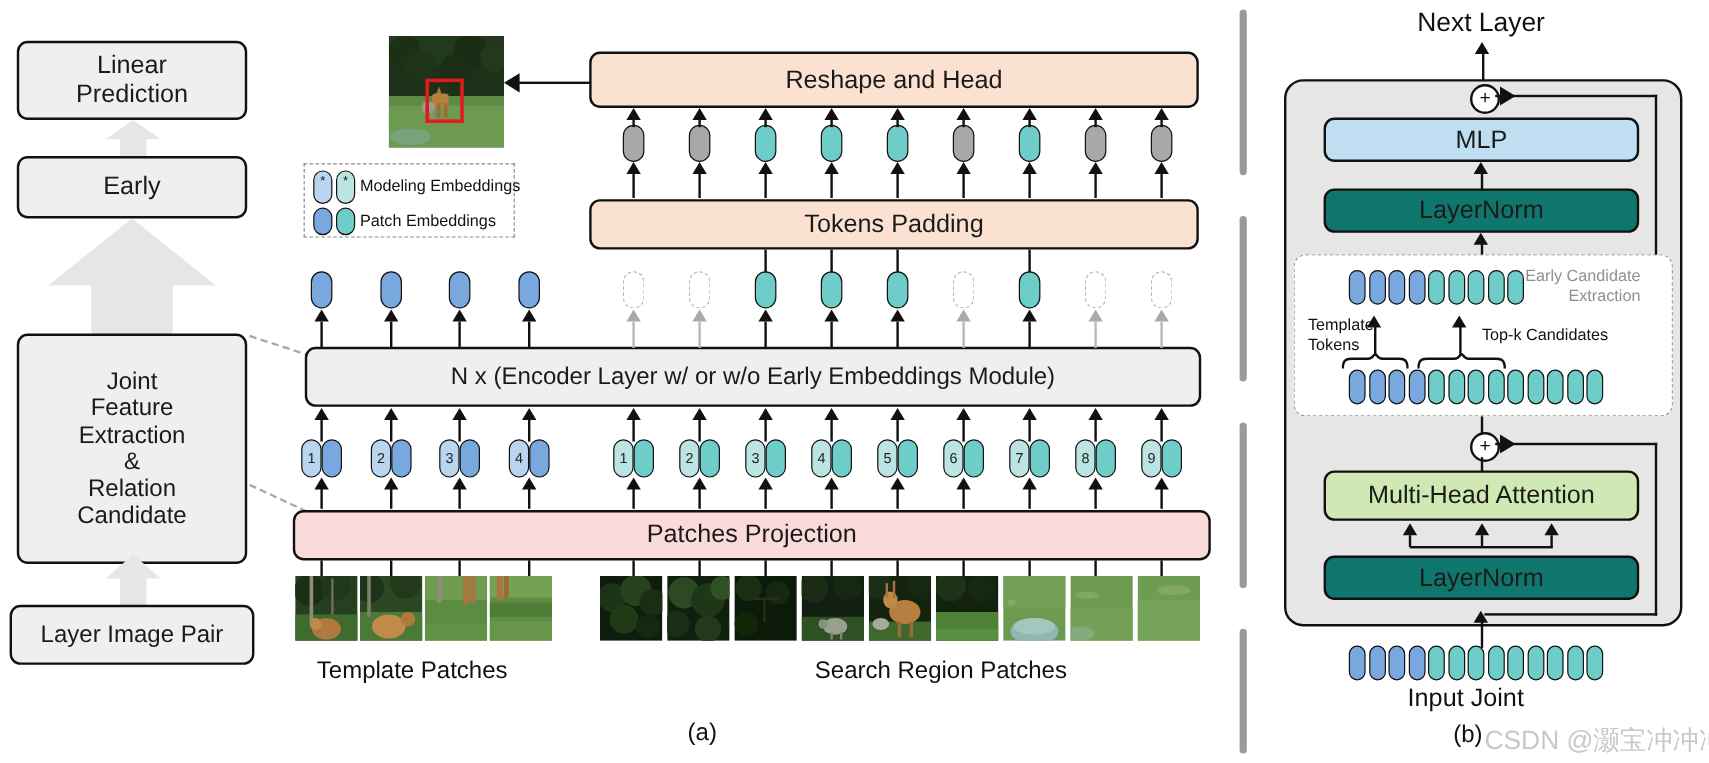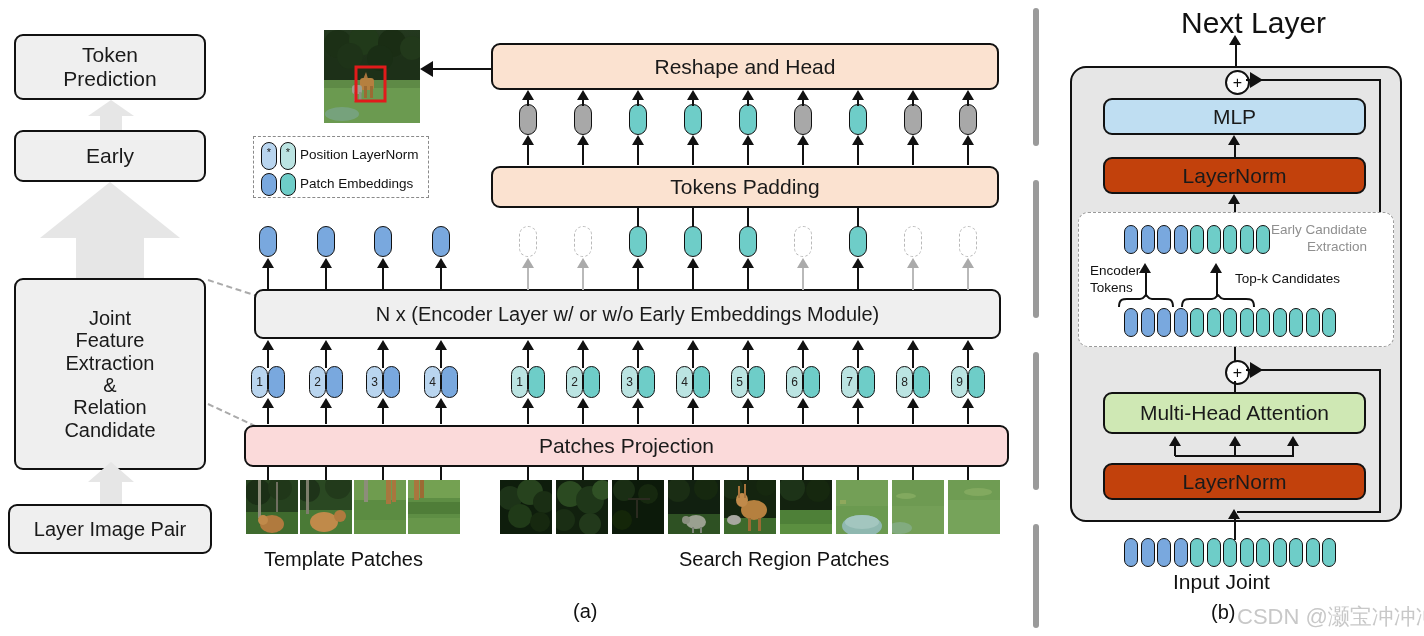--- a/index.html
+++ b/index.html
@@ -6,21 +6,21 @@
   body{width:1424px;height:636px;position:relative;overflow:hidden;
        font-family:"Liberation Sans","DejaVu Sans",sans-serif;color:#1a1a1a;}
   .abs{position:absolute;}
   .box{position:absolute;border:2.2px solid #111;border-radius:9px;
        display:flex;align-items:center;justify-content:center;text-align:center;
        box-sizing:border-box;line-height:1.12;}
   .gray{background:#efefef;}
   .peach{background:#fbe2d0;}
   .pink{background:#fbdada;}
   .bluebox{background:#bfdef2;}
-  .yellowbox{background:#c2410c;}
+  .yellowbox{background:#0f766e;}
   .greenbox{background:#cfe8b4;}
   .capsule{position:absolute;border:1.6px solid #111;border-radius:999px;box-sizing:border-box;}
   .tok-pos-blue{background:#b9d5ef;}
   .tok-pat-blue{background:#79a8de;}
   .tok-pos-teal{background:#bbe4e2;}
   .tok-pat-teal{background:#6ecdc8;}
   .tok-solid-blue{background:#79a8de;}
   .tok-solid-teal{background:#6ecdc8;}
   .tok-gray{background:#a8a8a8;}
   .tok-dashed{background:#ffffff;border:1.6px dashed #b9b9b9;}
@@ -51,21 +51,21 @@
   .watermark{position:absolute;font-size:22px;color:#c8c8c8;white-space:nowrap;}
   .caption{position:absolute;font-size:20px;color:#111;}
   .brace{position:absolute;}
   .redbox{position:absolute;border:3px solid #e11b1b;box-sizing:border-box;}
 </style>
 </head>
 <body>
 
 <div class="box gray" style="left:14px;top:34px;width:192px;height:66px;font-size:21px;">
   <span>
-    <span>Token</span><br>
+    <span>Linear</span><br>
     <span>Prediction</span>
   </span>
 </div>
 
 <svg class="bigarrow" style="left:88px;top:100px;width:46px;height:30px;" viewBox="0 0 46 30">
   <polygon points="23,0 46,16 34,16 34,30 12,30 12,16 0,16" fill="#e6e6e6"></polygon>
 </svg>
 
 <div class="box gray" style="left:14px;top:130px;width:192px;height:52px;font-size:21px;">
   <span>Early</span>
@@ -128,21 +128,21 @@
 <div class="hline" style="left:432px;top:68px;width:60px;"></div>
 <div class="arrowleft" style="left:420px;top:61px;"></div>
 
 <div class="legendbox" style="left:253px;top:136px;width:176px;height:62px;"></div>
 <div class="capsule tok-pos-blue" style="left:261px;top:142px;width:16px;height:28px;">
   <span class="tok-num" style="font-size:11px;top:34%;">*</span>
 </div>
 <div class="capsule tok-pos-teal" style="left:280px;top:142px;width:16px;height:28px;">
   <span class="tok-num" style="font-size:11px;top:34%;">*</span>
 </div>
-<div class="lbl-sm" style="left:300px;top:147px;">Position LayerNorm</div>
+<div class="lbl-sm" style="left:300px;top:147px;">Modeling Embeddings</div>
 <div class="capsule tok-pat-blue" style="left:261px;top:173px;width:16px;height:23px;"></div>
 <div class="capsule tok-pat-teal" style="left:280px;top:173px;width:16px;height:23px;"></div>
 <div class="lbl-sm" style="left:300px;top:176px;">Patch Embeddings</div>
 
 <div class="box peach" style="left:491px;top:43px;width:508px;height:47px;font-size:21px;">
   <span>Reshape and Head</span>
 </div>
 
 <div class="box peach" style="left:491px;top:166px;width:508px;height:42px;font-size:21px;">
   <span>Tokens Padding</span>
@@ -482,21 +482,21 @@
 
 <div class="lbl" style="left:264px;top:548px;">Template Patches</div>
 <div class="lbl" style="left:679px;top:548px;">Search Region Patches</div>
 <div class="caption" style="left:573px;top:600px;">(a)</div>
 
 <div class="divider" style="left:1033px;top:8px;height:138px;"></div>
 <div class="divider" style="left:1033px;top:180px;height:138px;"></div>
 <div class="divider" style="left:1033px;top:352px;height:138px;"></div>
 <div class="divider" style="left:1033px;top:524px;height:104px;"></div>
 
-<div class="lbl" style="left:1181px;top:6px;font-size:30px;text-align:center;">Next Layer</div>
+<div class="lbl" style="left:1181px;top:6px;font-size:22px;text-align:center;">Next Layer</div>
 <div class="vline" style="left:1235px;top:43px;height:26px;"></div>
 <div class="arrowup" style="left:1229px;top:35px;"></div>
 
 <div class="panelbox" style="left:1070px;top:66px;width:332px;height:456px;"></div>
 
 <div class="plus" style="left:1225px;top:70px;">
   <span>+</span>
 </div>
 <div class="hline" style="left:1246px;top:79px;width:135px;"></div>
 <div class="vline" style="left:1379px;top:79px;height:150px;"></div>
@@ -554,21 +554,21 @@
 <div class="vline" style="left:1145px;top:272px;height:24px;"></div>
 <div class="arrowup" style="left:1139px;top:263px;"></div>
 
 <svg class="brace" style="left:1181px;top:294px;width:74px;height:14px;" viewBox="0 0 74 14">
   <path d="M1,13 C1,4 6,5 11,5 L31,5 C35,5 36,1 37,1 C38,1 39,5 43,5 L63,5 C68,5 73,4 73,13" fill="none" stroke="#111" stroke-width="2"></path>
 </svg>
 <div class="vline" style="left:1216px;top:272px;height:24px;"></div>
 <div class="arrowup" style="left:1210px;top:263px;"></div>
 
 <div class="lbl-sm" style="left:1090px;top:263px;text-align:left;line-height:1.25;">
-  <span>Encoder</span><br>
+  <span>Template</span><br>
   <span>Tokens</span>
 </div>
 <div class="lbl-sm" style="left:1235px;top:271px;">Top-k Candidates</div>
 
 <div class="plus" style="left:1225px;top:360px;">
   <span>+</span>
 </div>
 <div class="vline" style="left:1234px;top:347px;height:14px;"></div>
 <div class="hline" style="left:1246px;top:369px;width:135px;"></div>
 <div class="vline" style="left:1379px;top:369px;height:144px;"></div>

